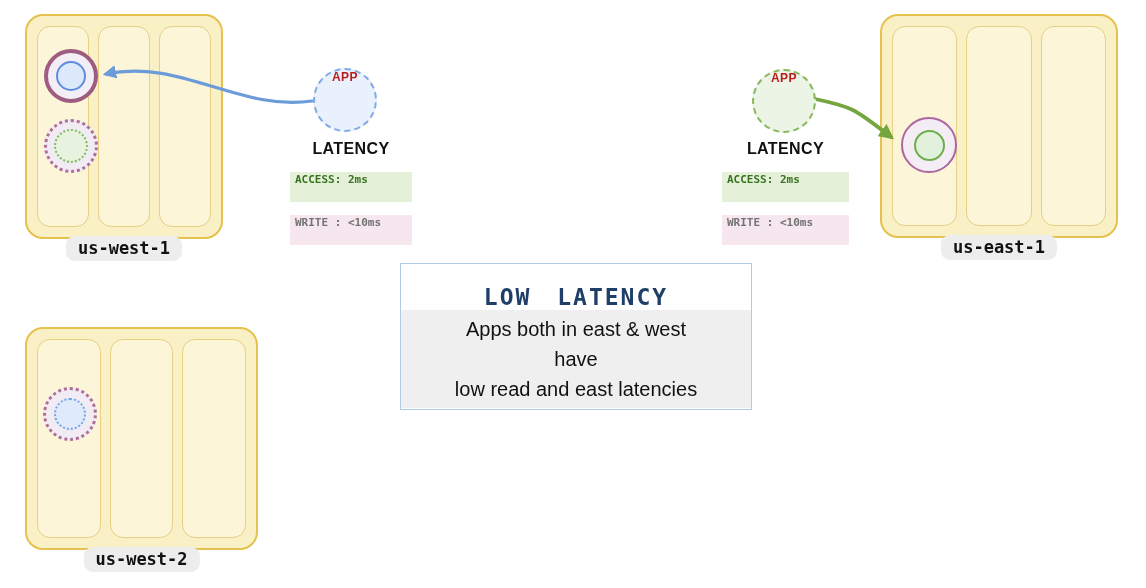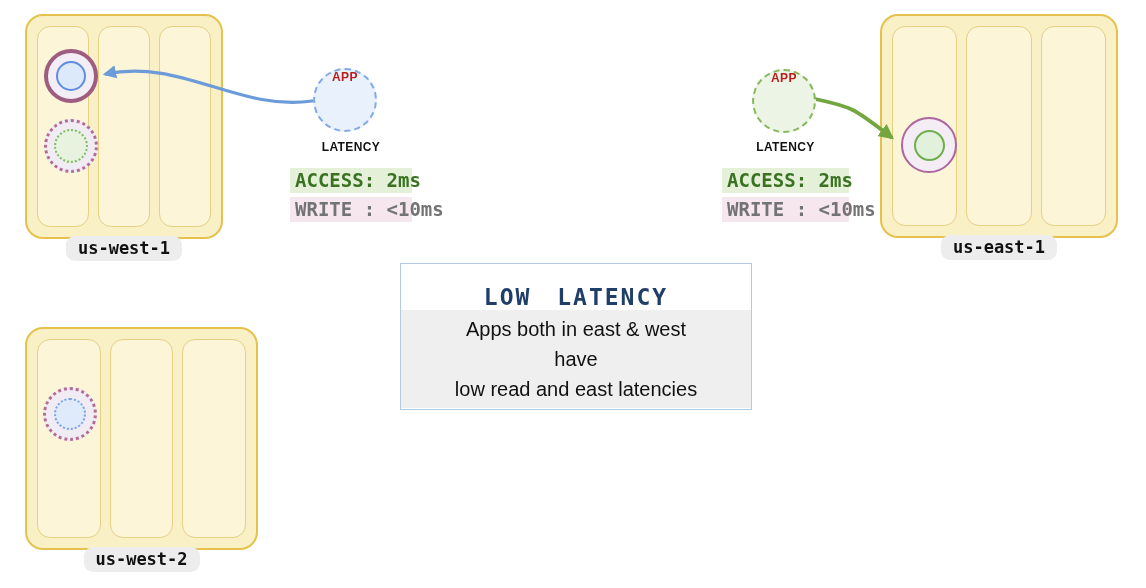--- a/index.html
+++ b/index.html
@@ -32,23 +32,23 @@
 
   
   .app{position:absolute;width:64px;height:64px;border-radius:50%;box-sizing:border-box;
        display:flex;justify-content:center;
        font-weight:bold;font-size:12px;letter-spacing:.5px;color:#b91c1c;}
   .app-blue{background:#E9F1FC;border:2px dashed #7FA9E8;}
   .app-green{background:#EBF4E5;border:2px dashed #86B75D;}
 
   
   .latency{position:absolute;text-align:center;}
-  .latency .cap{font-weight:bold;font-size:12px;letter-spacing:.4px;color:#111;margin-bottom:14px;}
-  .lat-row{font-family:"DejaVu Sans Mono",monospace;font-weight:bold;font-size:19px;
-           text-align:left;padding:1px 5px 2px;margin-top:4px;white-space:pre;}
+  .latency .cap{font-weight:bold;font-size:16px;letter-spacing:.4px;color:#111;margin-bottom:14px;}
+  .lat-row{font-family:"DejaVu Sans Mono",monospace;font-weight:bold;font-size:11px;
+           text-align:left;padding:1px 5px 16px;margin-top:13px;white-space:pre;}
   .lat-access{background:#E4F0D8;color:#3A7221;}
   .lat-write{background:#F6E6EE;color:#737373;}
 
   
   .callout{position:absolute;left:400px;top:263px;width:352px;height:147px;
            border:1.5px solid #AFCBE5;box-sizing:border-box;background:#fff;}
   .callout-header{height:46px;display:flex;align-items:flex-end;justify-content:center;background:#ffffff;}
   .callout-title{font-family:"DejaVu Sans Mono",monospace;font-weight:bold;font-size:23px;
            color:#1F3F68;letter-spacing:2px;word-spacing:10px;}
   .callout-body{background:#EFEFEF;height:98px;display:flex;flex-direction:column;

